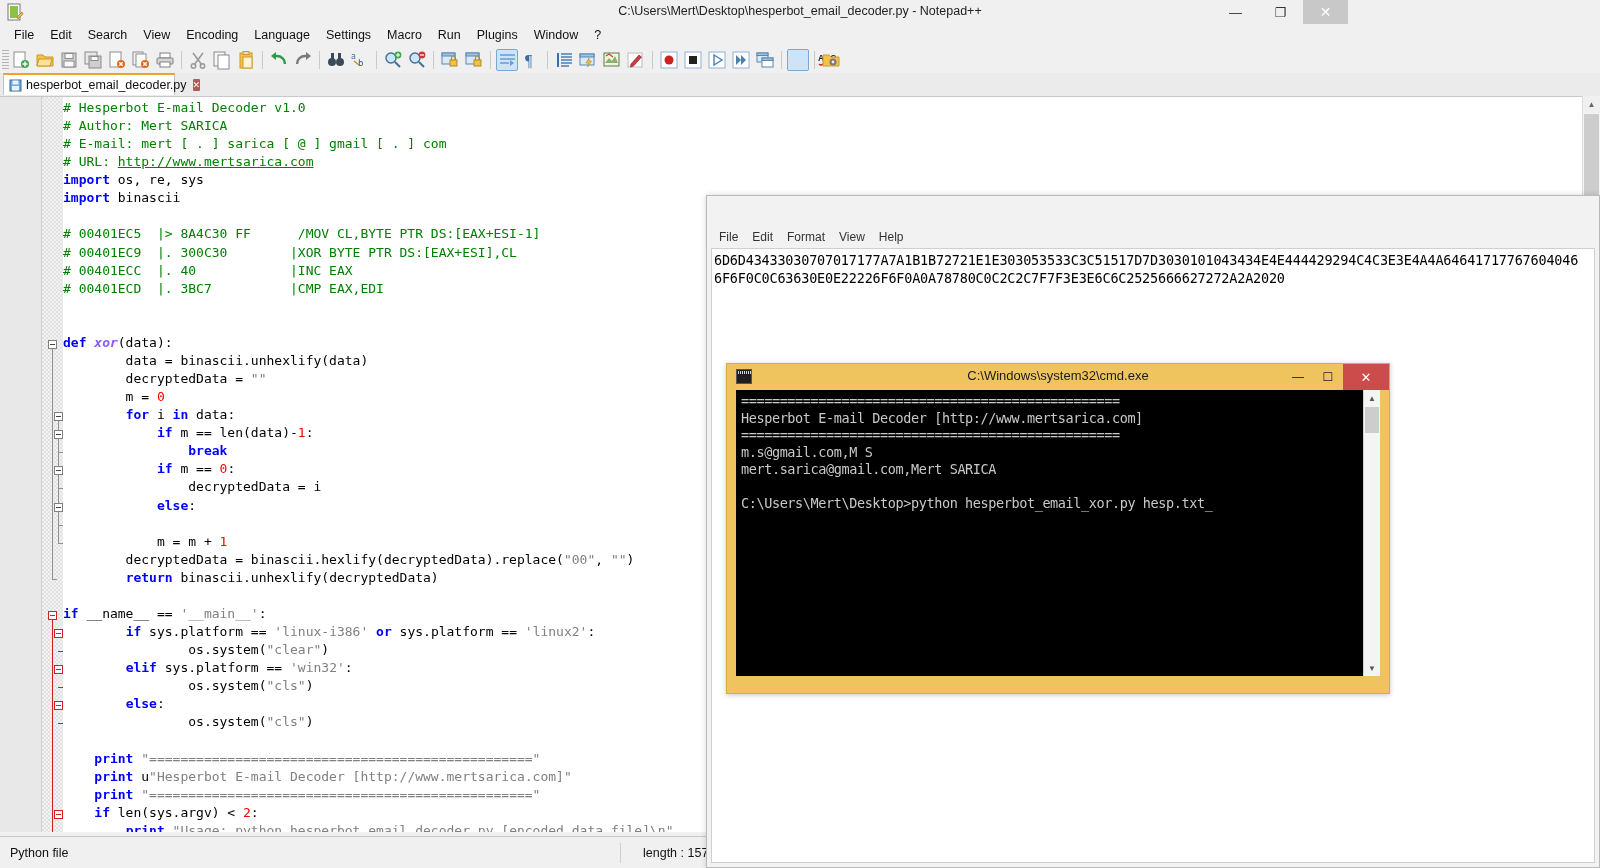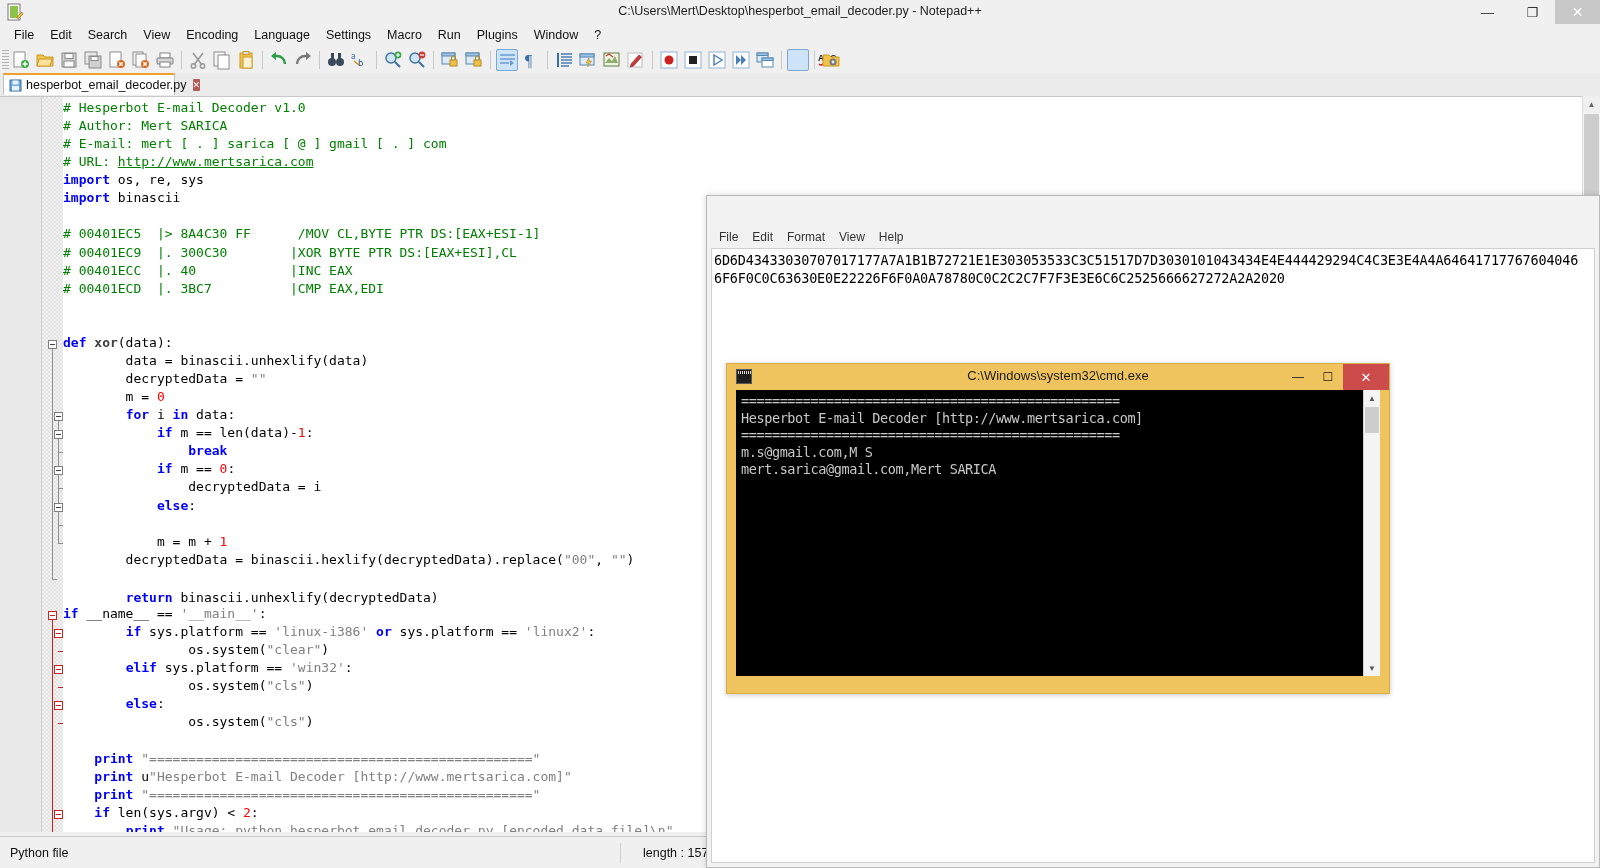--- a/index.html
+++ b/index.html
@@ -7,21 +7,21 @@
     width:1600px;height:868px;overflow:hidden;
     background:#ffffff;
     font-family:"Liberation Sans",sans-serif;
     font-size:12px;
     position:relative;
   }
   
   #npp{position:absolute;left:0;top:0;width:1600px;height:868px;background:#f0f0f0;}
 
   .npp-titlebar{
-    position:absolute;left:0;top:0;width:1600px;height:24px;
+    position:absolute;left:0;top:0;width:1348px;height:24px;
     background:#f0f0f0;border-bottom:6px solid #15803d;
   }
   .npp-title-icon{position:absolute;left:6px;top:3px;width:18px;height:18px;}
   .npp-title-text{
     position:absolute;left:0;top:4px;width:1600px;text-align:center;
     font-size:12.5px;color:#222;
   }
   .win-btns{position:absolute;right:0;top:0;height:24px;display:flex;}
   .win-btn{width:45px;height:24px;display:flex;align-items:center;justify-content:center;
      font-size:13px;color:#333;}
@@ -61,21 +61,21 @@
   .code-area{position:absolute;left:63px;top:0;right:17px;height:735px;background:#fff;}
 
   .ln{position:absolute;right:6px;font-family:"DejaVu Sans Mono",monospace;font-size:11.5px;
      color:#9a9a9a;text-align:right;}
   .cl{position:absolute;left:0;white-space:pre;font-family:"DejaVu Sans Mono",monospace;
      font-size:13px;color:#000;letter-spacing:0px;}
   .hl-row{position:absolute;left:63px;right:17px;height:18px;background:#e8eaf8;}
 
   .cm{color:#008000;}           
   .kw{color:#0000ff;font-weight:bold;}  
-  .fn{color:#404040;font-weight:bold;}  
+  .fn{color:#8b5cf6;font-weight:bold;font-style:italic;}  
   .num{color:#ff0000;}           
   .str{color:#808080;}
   .pl{color:#000000;}
   .ulink{text-decoration:underline;}
 
   .fold-box{position:absolute;width:9px;height:9px;border:1px solid #808080;background:#fff;
      box-sizing:border-box;}
   .fold-box:before{content:"";position:absolute;left:1px;top:3px;width:5px;height:1px;background:#444;}
   .fold-line{position:absolute;width:1px;background:#909090;}
   .fold-line.red{background:#cc2222;}
@@ -472,21 +472,21 @@
         <div class="cl" style="top: 274.05px;"><span class="pl">        decryptedData = </span><span class="str">""</span></div>
         <div class="cl" style="top: 292.12px;"><span class="pl">        m = </span><span class="num">0</span></div>
         <div class="cl" style="top: 310.19px;"><span class="pl">        </span><span class="kw">for</span><span class="pl"> i </span><span class="kw">in</span><span class="pl"> data:</span></div>
         <div class="cl" style="top: 328.26px;"><span class="pl">            </span><span class="kw">if</span><span class="pl"> m == len(data)-</span><span class="num">1</span><span class="pl">:</span></div>
         <div class="cl" style="top: 346.33px;"><span class="pl">                </span><span class="kw">break</span></div>
         <div class="cl" style="top: 364.4px;"><span class="pl">            </span><span class="kw">if</span><span class="pl"> m == </span><span class="num">0</span><span class="pl">:</span></div>
         <div class="cl" style="top: 382.47px;"><span class="pl">                decryptedData = i</span></div>
         <div class="cl" style="top: 400.54px;"><span class="pl">            </span><span class="kw">else</span><span class="pl">:</span></div>
         <div class="cl" style="top: 436.68px;"><span class="pl">            m = m + </span><span class="num">1</span></div>
         <div class="cl" style="top: 454.75px;"><span class="pl">        decryptedData = binascii.hexlify(decryptedData).replace(</span><span class="str">"00"</span><span class="pl">, </span><span class="str">""</span><span class="pl">)</span></div>
-        <div class="cl" style="top: 472.82px; margin-top: 20px;"><span class="pl">        </span><span class="kw">return</span><span class="pl"> binascii.unhexlify(decryptedData)</span></div>
+        <div class="cl" style="top: 472.82px;"><span class="pl">        </span><span class="kw">return</span><span class="pl"> binascii.unhexlify(decryptedData)</span></div>
         <div class="cl" style="top: 490.89px;"></div>
         <div class="cl" style="top: 508.96px;"><span class="kw">if</span><span class="pl"> __name__ == </span><span class="str">'__main__'</span><span class="pl">:</span></div>
         <div class="cl" style="top: 527.03px;"><span class="pl">        </span><span class="kw">if</span><span class="pl"> sys.platform == </span><span class="str">'linux-i386'</span><span class="pl"> </span><span class="kw">or</span><span class="pl"> sys.platform == </span><span class="str">'linux2'</span><span class="pl">:</span></div>
         <div class="cl" style="top: 545.1px;"><span class="pl">                os.system(</span><span class="str">"clear"</span><span class="pl">)</span></div>
         <div class="cl" style="top: 563.17px;"><span class="pl">        </span><span class="kw">elif</span><span class="pl"> sys.platform == </span><span class="str">'win32'</span><span class="pl">:</span></div>
         <div class="cl" style="top: 581.24px;"><span class="pl">                os.system(</span><span class="str">"cls"</span><span class="pl">)</span></div>
         <div class="cl" style="top: 599.31px;"><span class="pl">        </span><span class="kw">else</span><span class="pl">:</span></div>
         <div class="cl" style="top: 617.38px;"><span class="pl">                os.system(</span><span class="str">"cls"</span><span class="pl">)</span></div>
         <div class="cl" style="top: 635.45px;"></div>
         <div class="cl" style="top: 653.52px;"><span class="pl">    </span><span class="kw">print</span><span class="pl"> </span><span class="str">"================================================="</span></div>
@@ -585,20 +585,21 @@
         </div>
       <div class="cmd-btn">
           <span>☐</span>
         </div>
       <div class="cmd-btn close">
           <span>✕</span>
         </div>
     </div>
   </div>
   <div class="cmd-body" id="cmd-body">
+      <div class="cmd-line" style="top: 105px;">C:\Users\Mert\Desktop&gt;python hesperbot_email_xor.py hesp.txt_</div>
       <div class="cmd-line" style="top: 88px;"></div>
       <div class="cmd-line" style="top: 71px;">mert.sarica@gmail.com,Mert SARICA</div>
       <div class="cmd-line" style="top: 54px;">m.s@gmail.com,M S</div>
       <div class="cmd-line" style="top: 37px;">=================================================</div>
       <div class="cmd-line" style="top: 20px;">Hesperbot E-mail Decoder [http://www.mertsarica.com]</div>
       <div class="cmd-line" style="top: 3px;">=================================================</div>
     <div class="cmd-scroll">
       <div class="cmd-sb-arrow">▲</div>
       <div class="cmd-sb-thumb"></div>
       <div class="cmd-sb-arrow" style="position:absolute;bottom:0;left:0;">▼</div>

